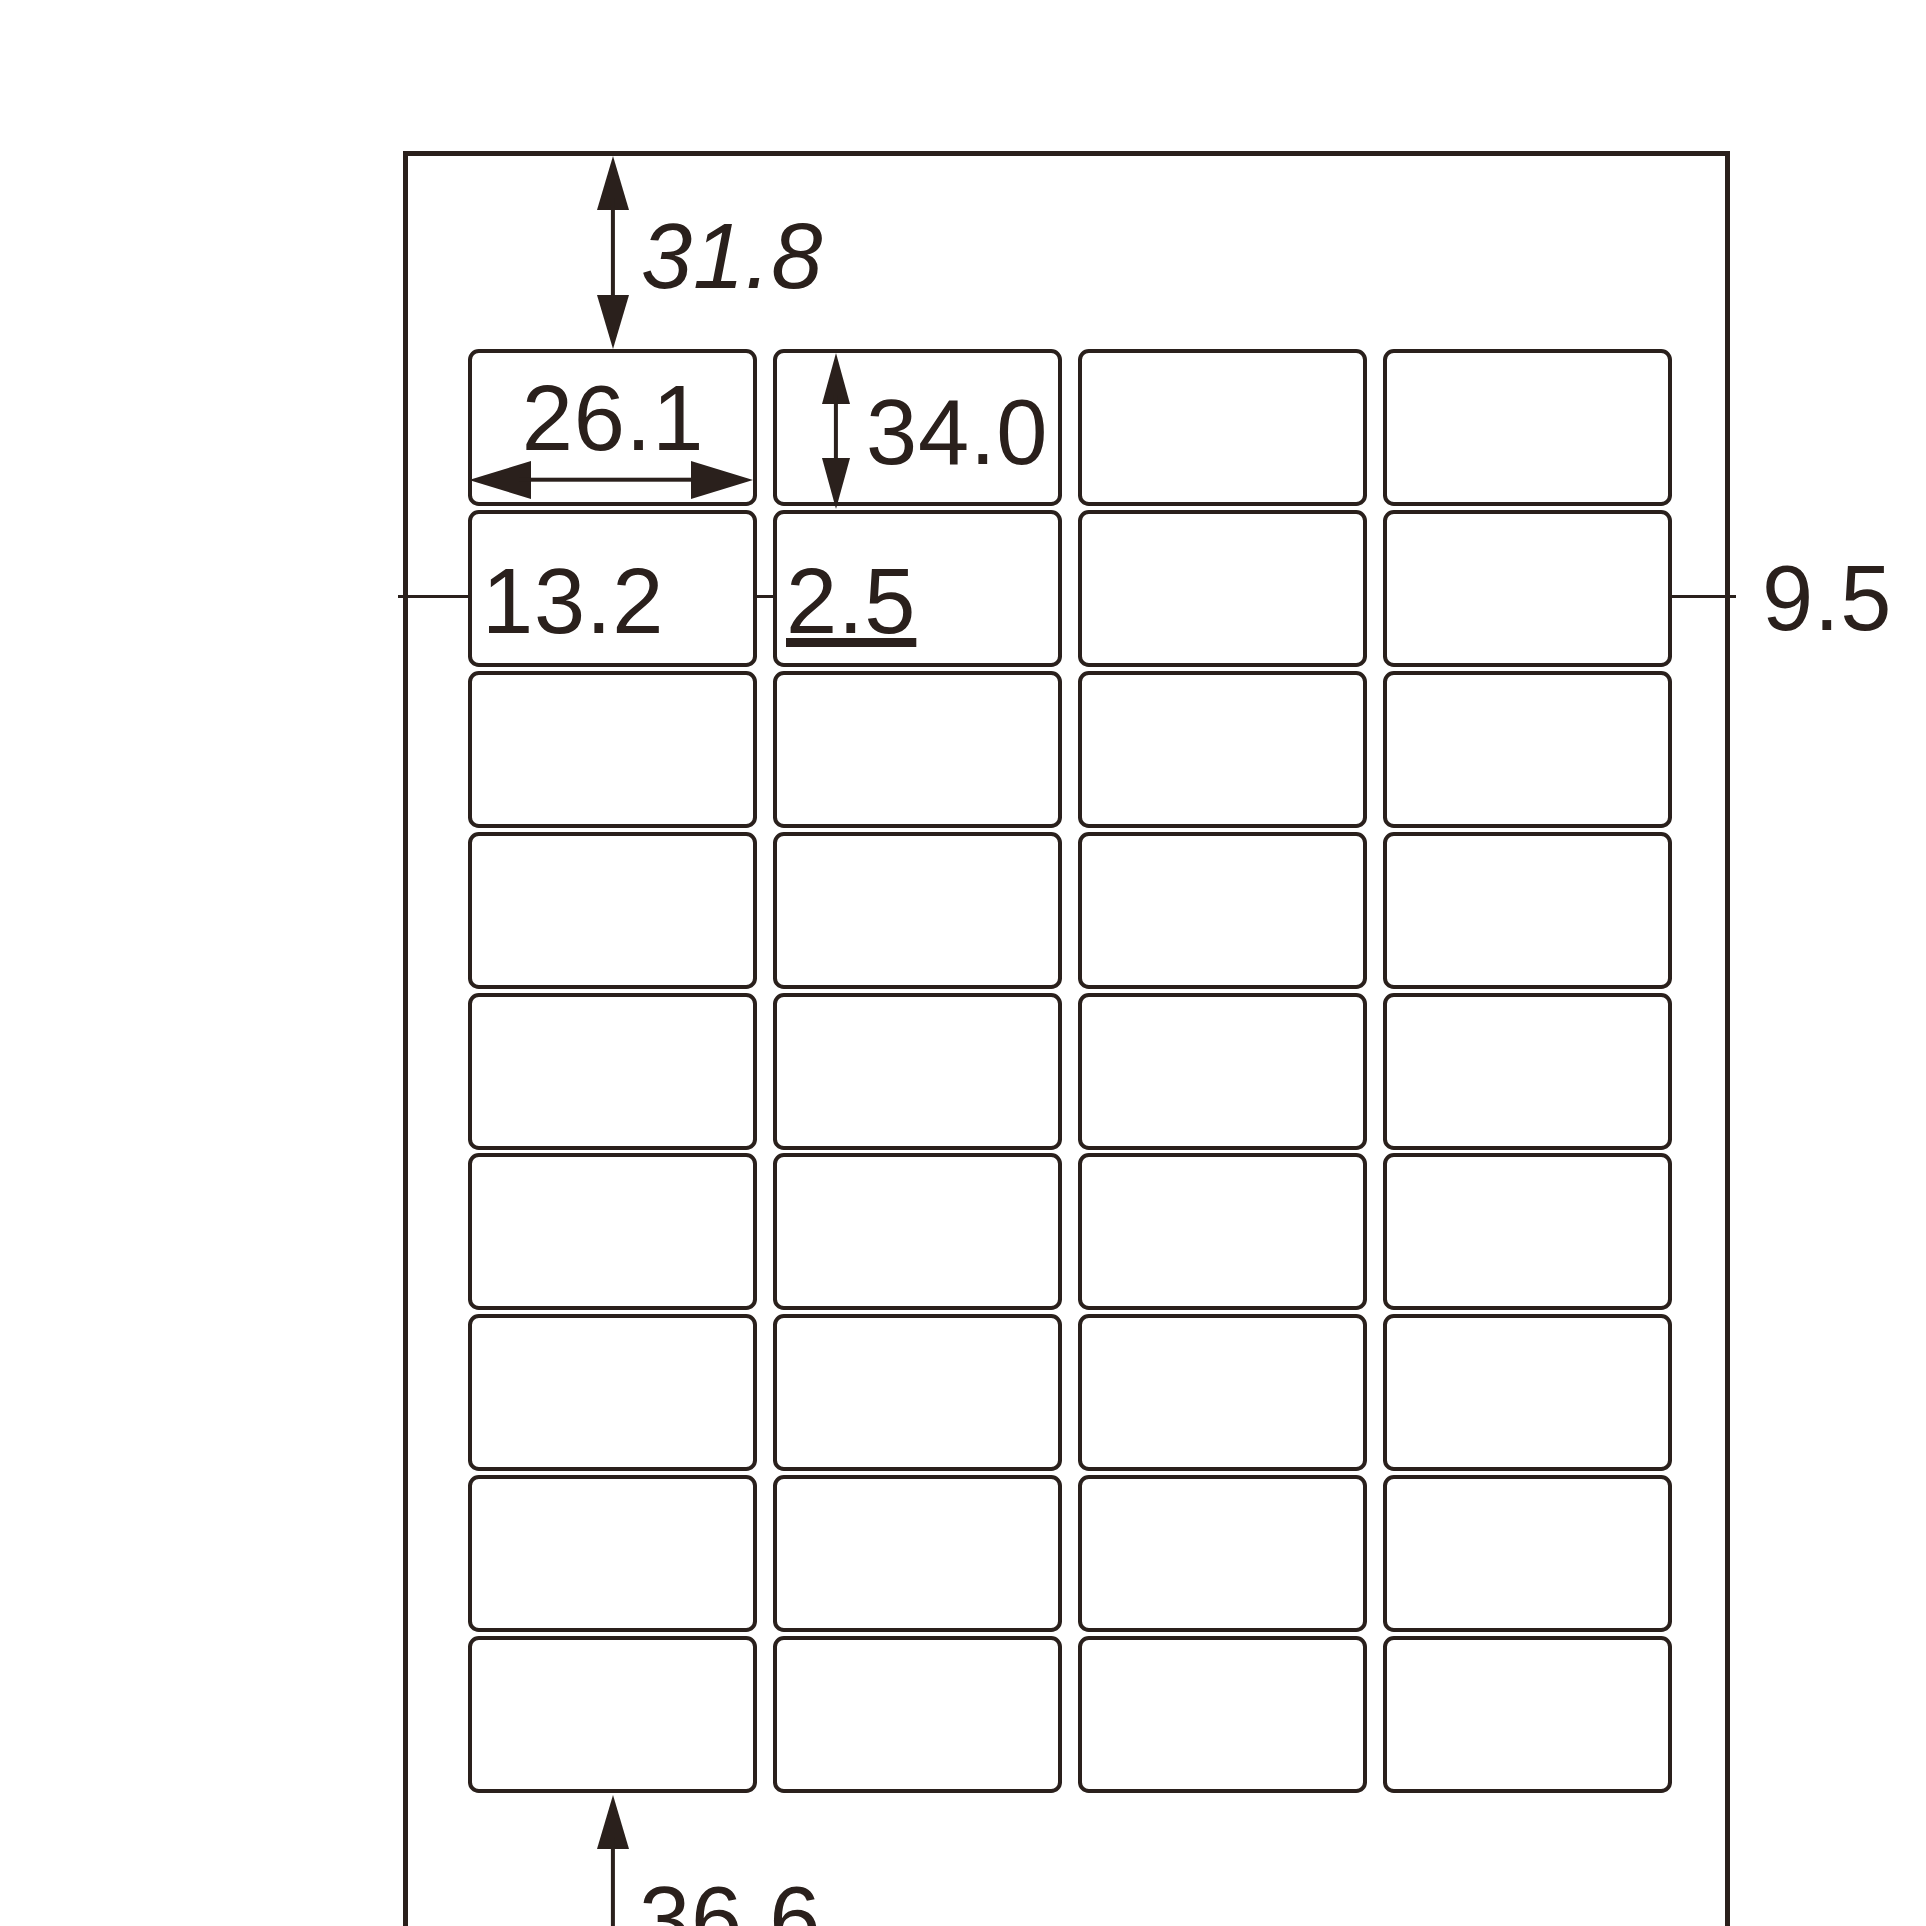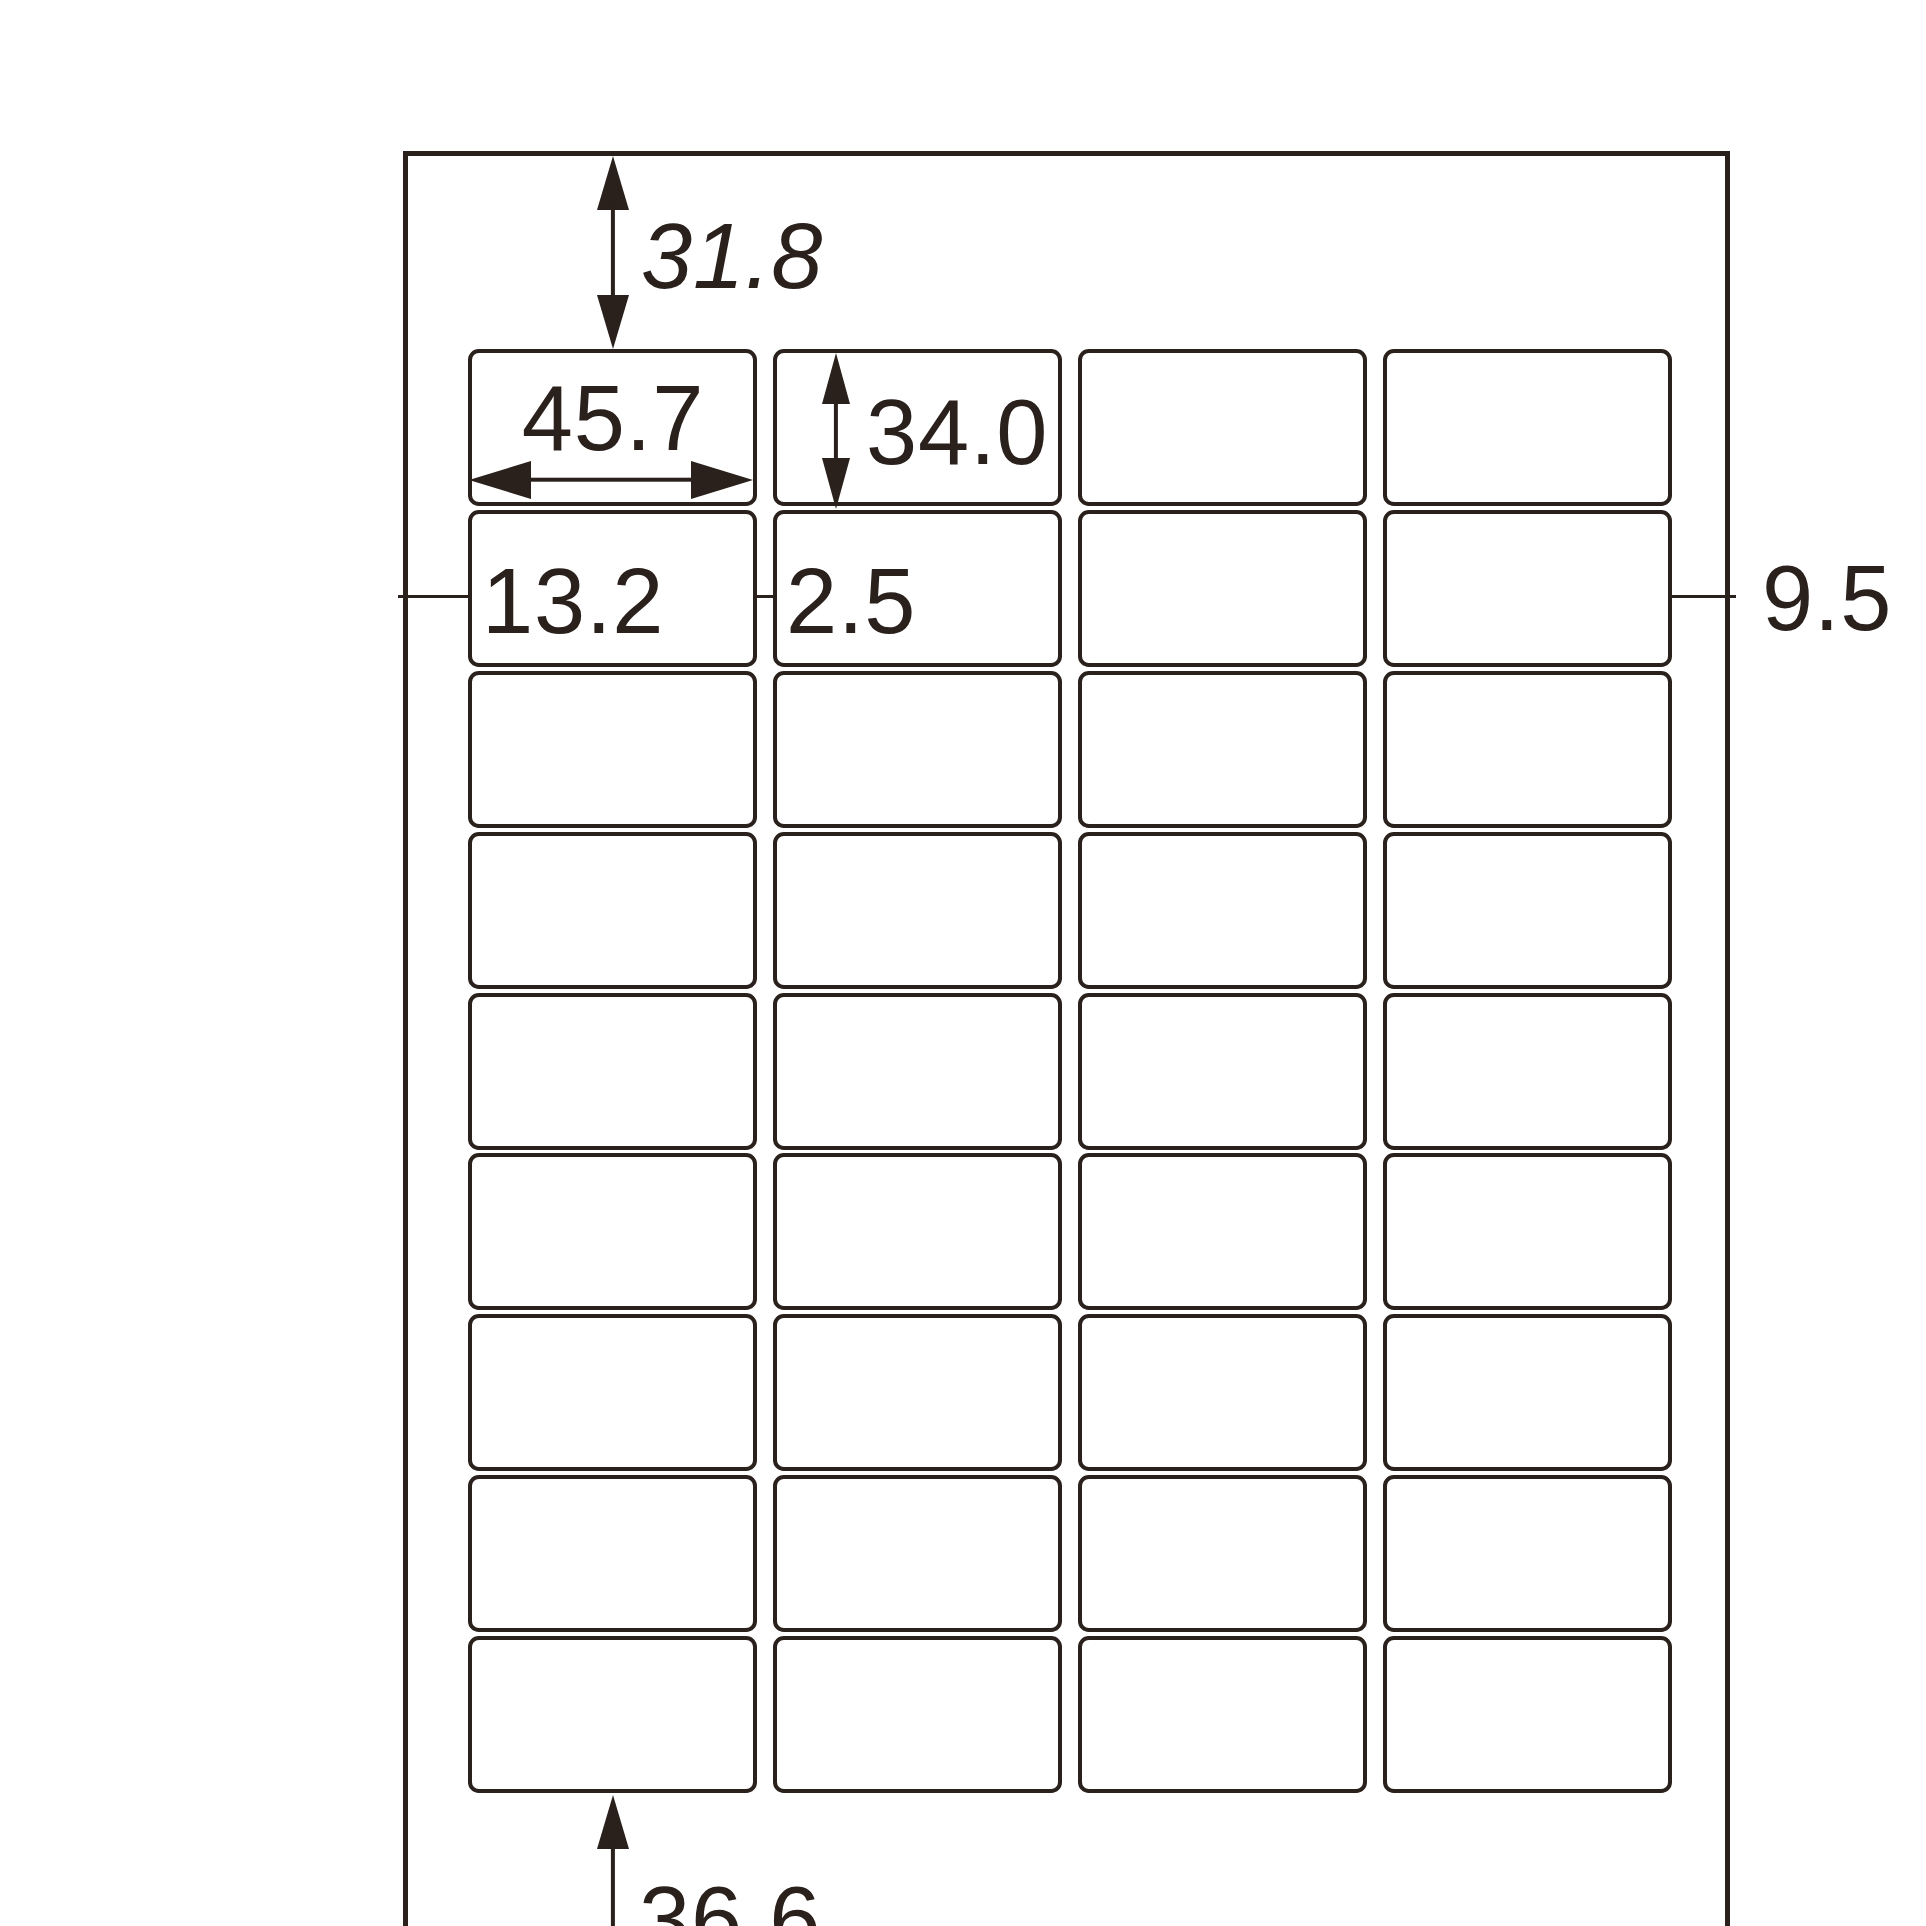--- a/index.html
+++ b/index.html
@@ -142,39 +142,39 @@
     <div class="label-cell"></div>
   </div>
 
 <div class="abs varrow" style="left:597px;top:156px;height:193px;">
   <div class="head-up"></div>
   <div class="shaft"></div>
   <div class="head-down"></div>
 </div>
 <div class="abs dim" style="left:641px;top:256px;font-style:italic;">31.8</div>
 
-<div class="abs dim center" style="left:613px;top:418px;">45.7</div>
+<div class="abs dim center" style="left:613px;top:418px;">26.1</div>
 <div class="abs harrow" style="left:469px;top:460px;width:284px;">
   <div class="head-left"></div>
   <div class="shaft"></div>
   <div class="head-right"></div>
 </div>
 
 <div class="abs varrow slim" style="left:821px;top:353px;height:156px;">
   <div class="head-up"></div>
   <div class="shaft"></div>
   <div class="head-down"></div>
 </div>
 <div class="abs dim" style="left:866px;top:432px;">34.0</div>
 
 <div class="abs tick" style="left:398px;top:595px;width:70px;"></div>
 <div class="abs dim" style="left:482px;top:601px;">13.2</div>
 
 <div class="abs tick" style="left:756px;top:595px;width:17.7px;"></div>
-<div class="abs dim" style="left:786px;top:601px;">2.5</div>
+<div class="abs dim" style="left:786px;top:601px;text-decoration:underline;">2.5</div>
 
 <div class="abs tick" style="left:1671px;top:595px;width:65px;"></div>
 <div class="abs dim" style="left:1750px;top:598px;margin-left:12px;">9.5</div>
 
 <div class="abs varrow" style="left:597px;top:1795px;height:236px;">
   <div class="head-up"></div>
   <div class="shaft"></div>
 
 </div>
 <div class="abs dim" style="left:639px;top:1919px;">36.6</div>

